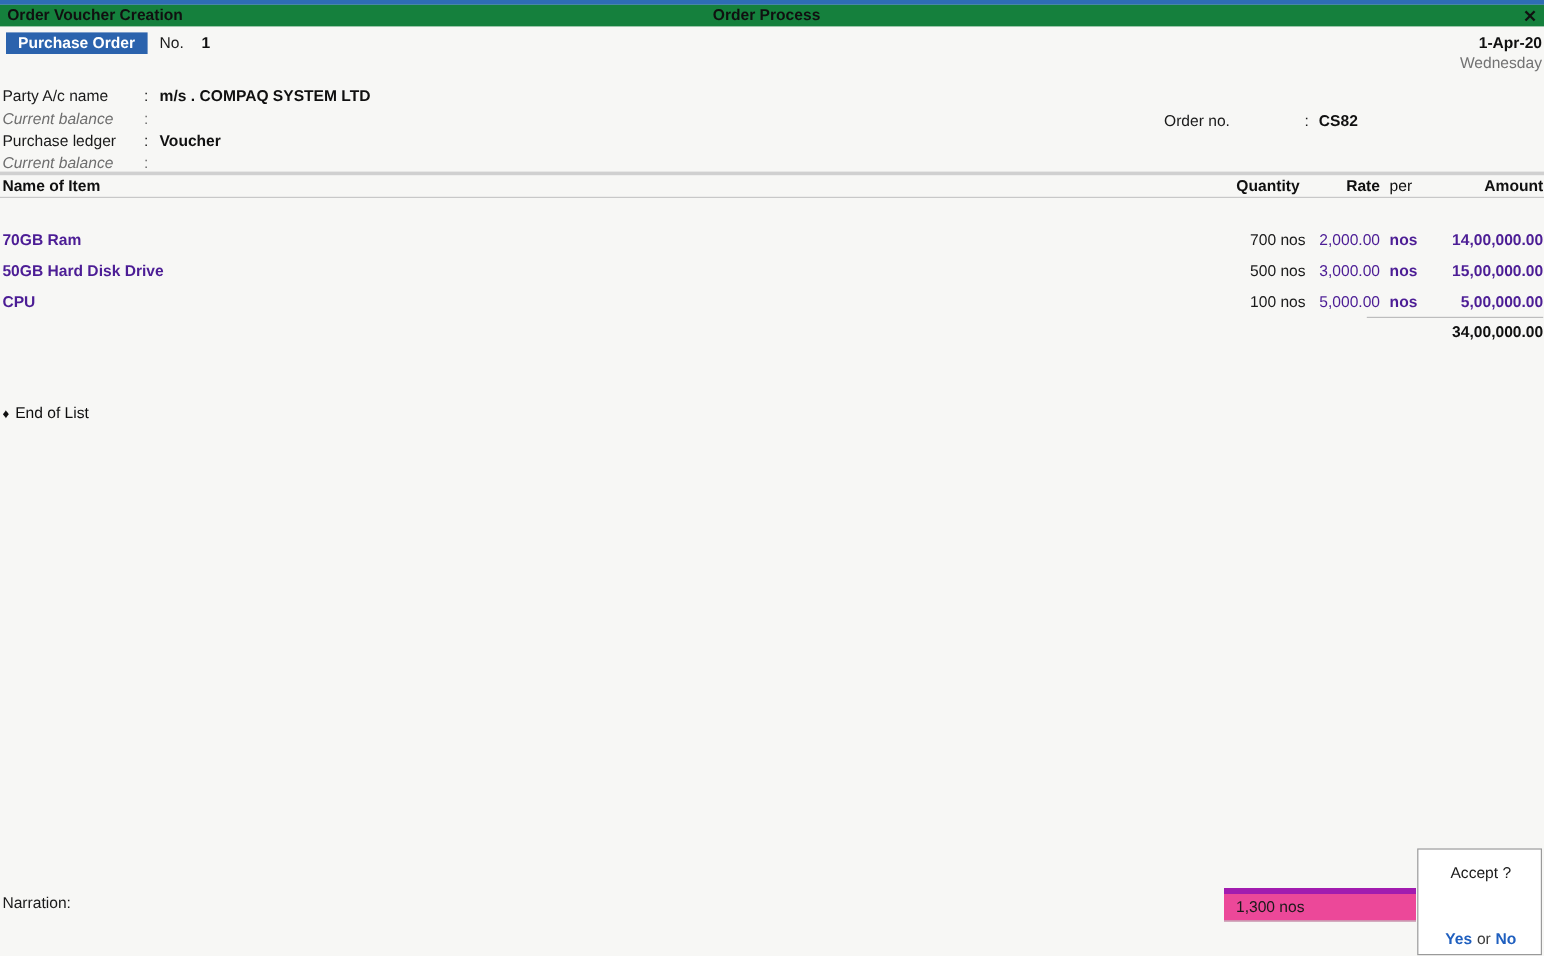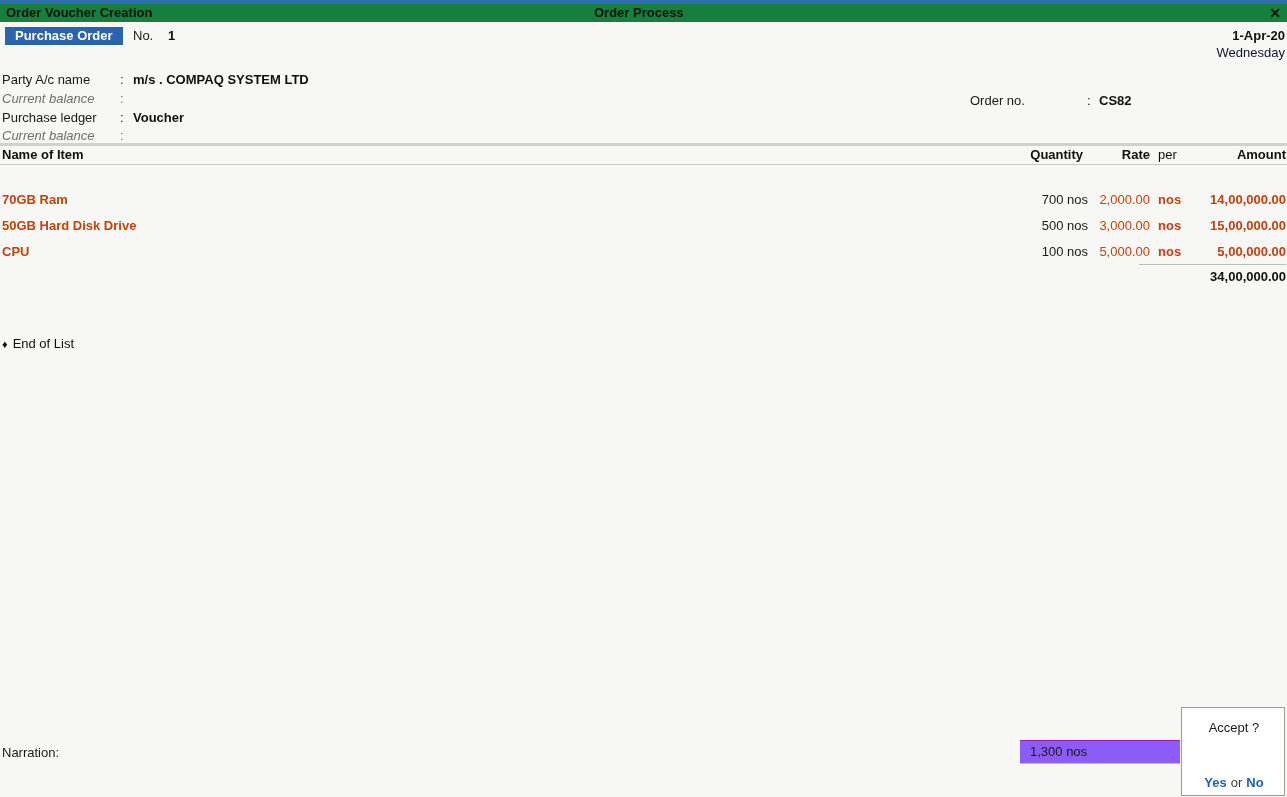--- a/index.html
+++ b/index.html
@@ -106,21 +106,21 @@
     line-height: 17px;
   }
   .date-main {
     font-size: 13px;
     font-weight: bold;
     color: #101010;
     display: block;
   }
   .date-day {
     font-size: 13px;
-    color: #0f172a;
+    color: #737373;
     display: block;
   }
 
   
   .field-row {
     position: absolute;
     left: 0;
     width: 700px;
     height: 19px;
     line-height: 19px;
@@ -223,21 +223,21 @@
     width: 1287px;
   }
   .row {
     position: relative;
     height: 26px;
     line-height: 26px;
   }
   .cell {
     position: absolute;
     font-size: 13px;
-    color: #c2410c;
+    color: #4c1d95;
     white-space: nowrap;
     line-height: 26px;
   }
   .c-item { left: 2px; font-weight: bold; }
   .c-qty  { left: 943px; width: 145px; text-align: right; color: #1a1a1a; }
   .c-rate { left: 1088px; width: 62px; text-align: right; font-weight: normal; }
   .c-per  { left: 1158px; font-weight: bold; }
   .c-amt  { left: 1140px; width: 146px; text-align: right; font-weight: bold; }
 
   .total-rule {
@@ -289,23 +289,23 @@
     line-height: 19px;
     font-size: 13px;
     color: #1a1a1a;
   }
   .qty-total-box {
     position: absolute;
     left: 1020px;
     top: 740px;
     width: 160px;
     height: 22px;
-    border-top: 1px solid #a21caf;
+    border-top: 5px solid #a21caf;
     border-bottom: 1px solid #c0c0c0;
-    background: #8b5cf6;
+    background: #ec4899;
   }
   .qty-total-box span {
     position: absolute;
     left: 10px;
     top: 0;
     line-height: 21px;
     font-size: 13px;
     color: #1a1a1a;
     white-space: nowrap;
   }

